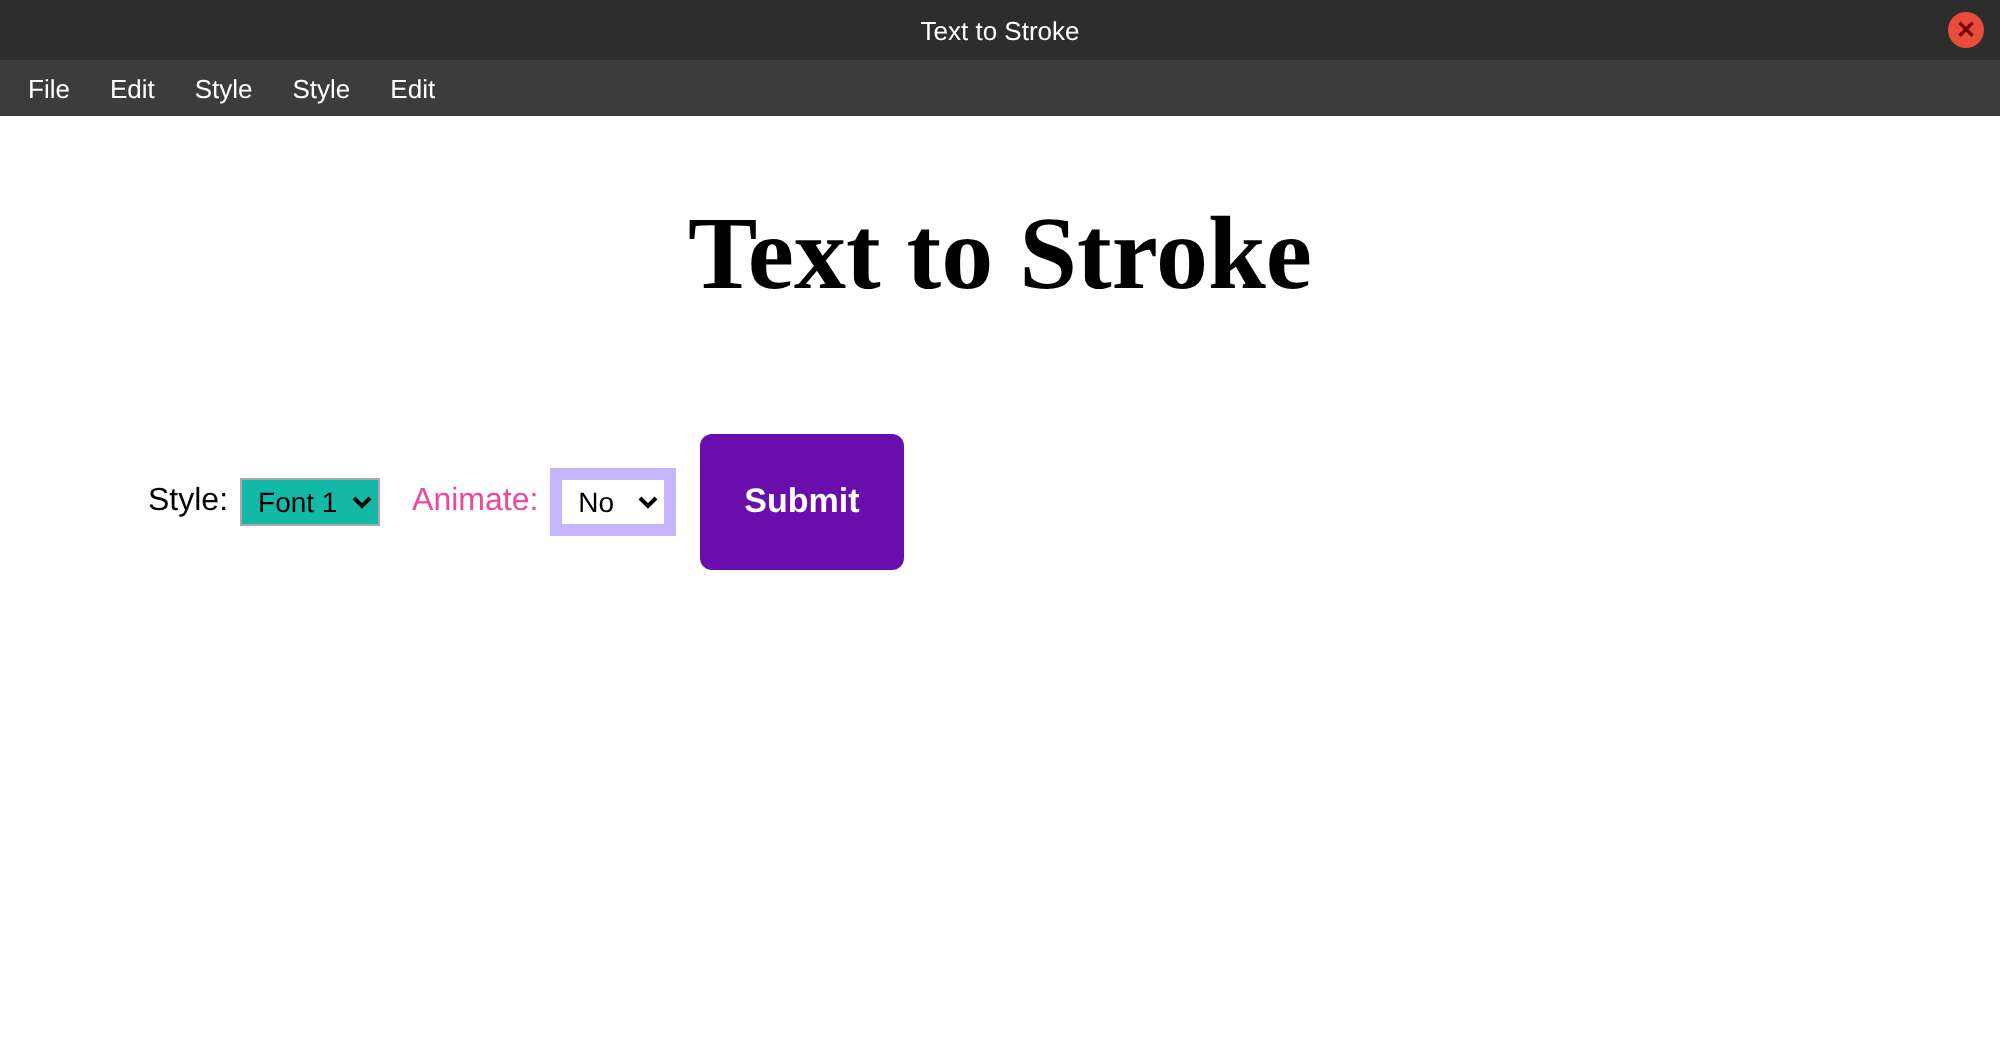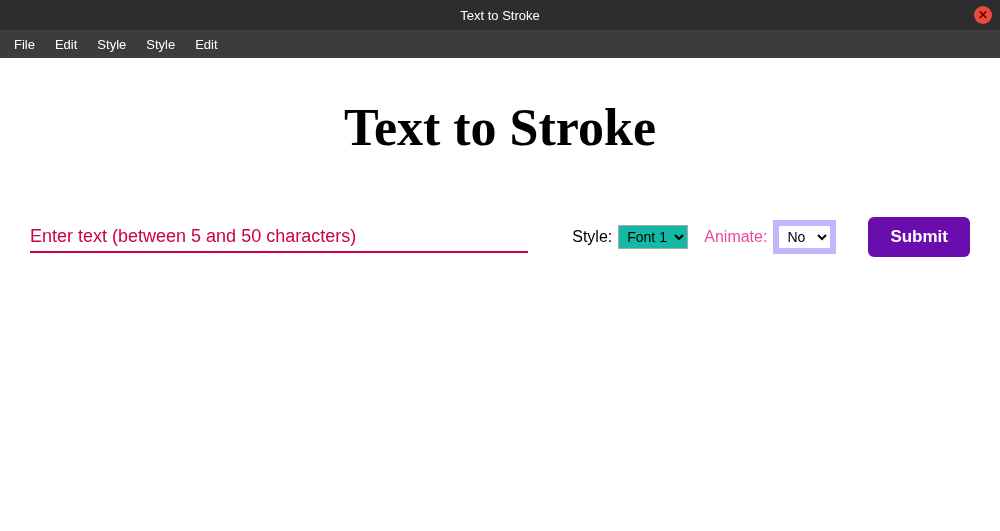--- a/index.html
+++ b/index.html
@@ -140,26 +140,26 @@
     .animate-select {
       margin-left: 6px;
       font-size: 14px;
       padding: 2px 4px;
       border: 6px solid #c4b5fd;
       background: #fff;
       cursor: pointer;
     }
 
     .submit-btn {
-      margin-left: 32px;
+      margin-left: 12px;
       background-color: #6a0dad;
       color: #ffffff;
       border: none;
       border-radius: 6px;
-      padding: 10px 22px;
+      padding: 24px 22px;
       font-size: 17px;
       font-weight: 600;
       cursor: pointer;
     }
   </style>
 </head>
 <body>
 
 <div class="title-bar">
   <span class="title-bar-text">Text to Stroke</span>
@@ -171,21 +171,20 @@
   <span class="menu-item">Edit</span>
   <span class="menu-item">Style</span>
   <span class="menu-item">Style</span>
   <span class="menu-item">Edit</span>
 </div>
 
 <div class="main-content">
   <h1 class="page-title">Text to Stroke</h1>
 
   <div class="controls-row">
-    <input type="text" class="text-input" placeholder="Enter text (between 5 and 50 characters)" style="">
 
     <span class="style-label">Style:</span>
     <select class="style-select">
       <option>Font 1</option>
       <option>Font 2</option>
       <option>Font 3</option>
     </select>
 
     <span class="animate-label">Animate:</span>
     <select class="animate-select">

